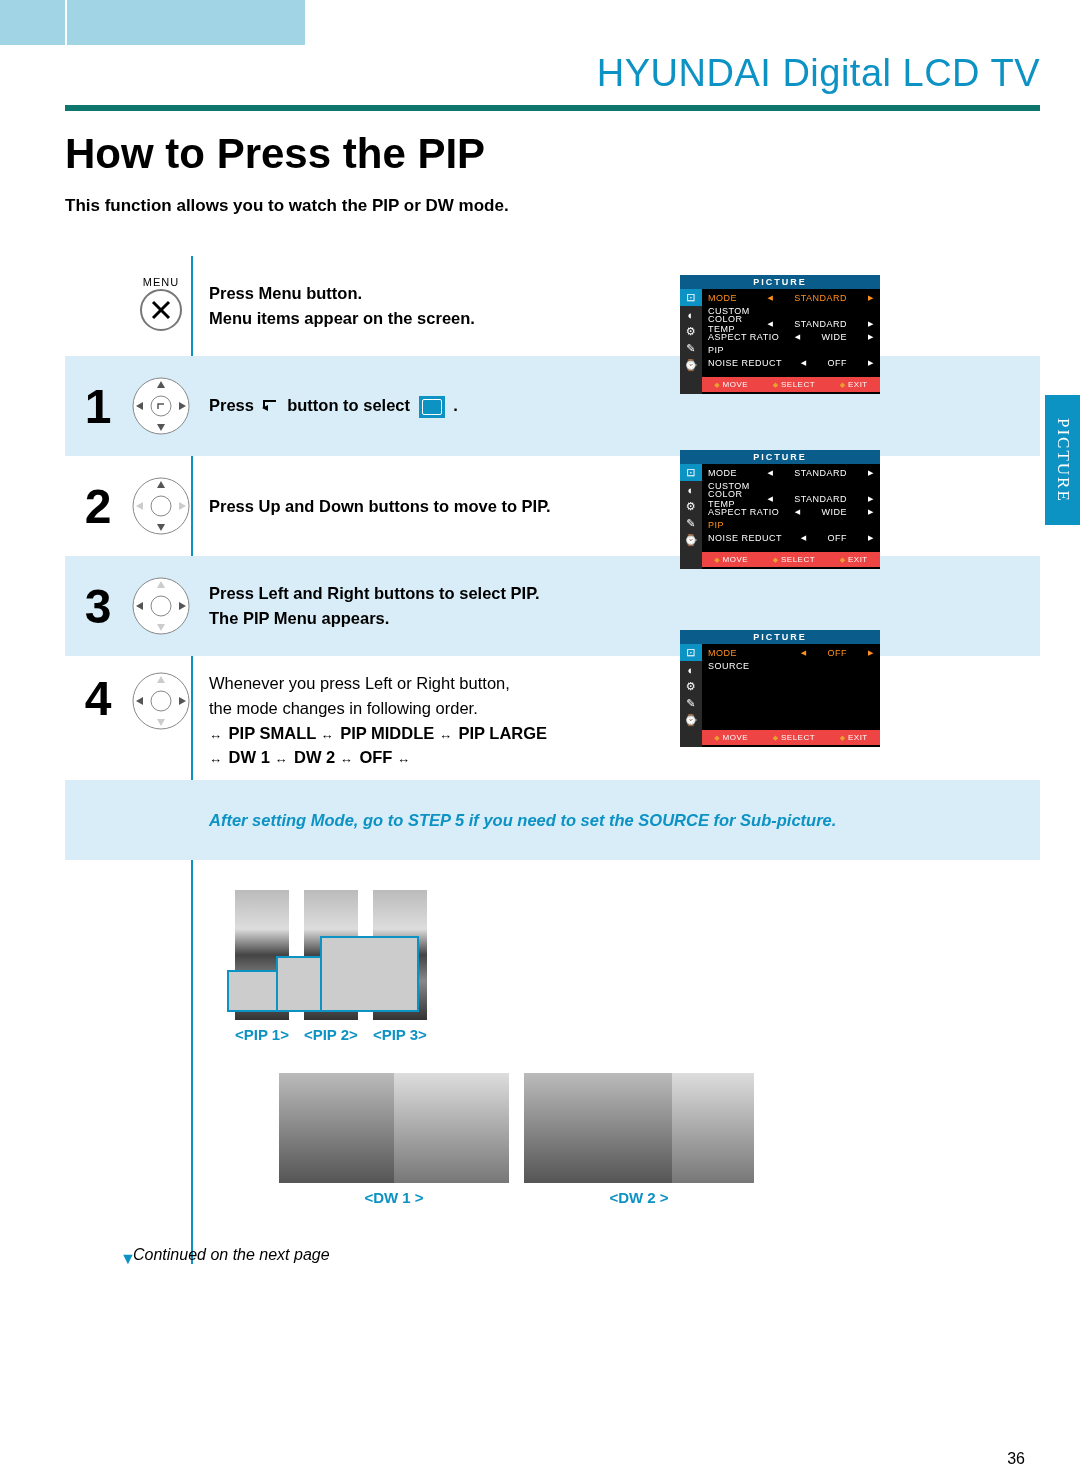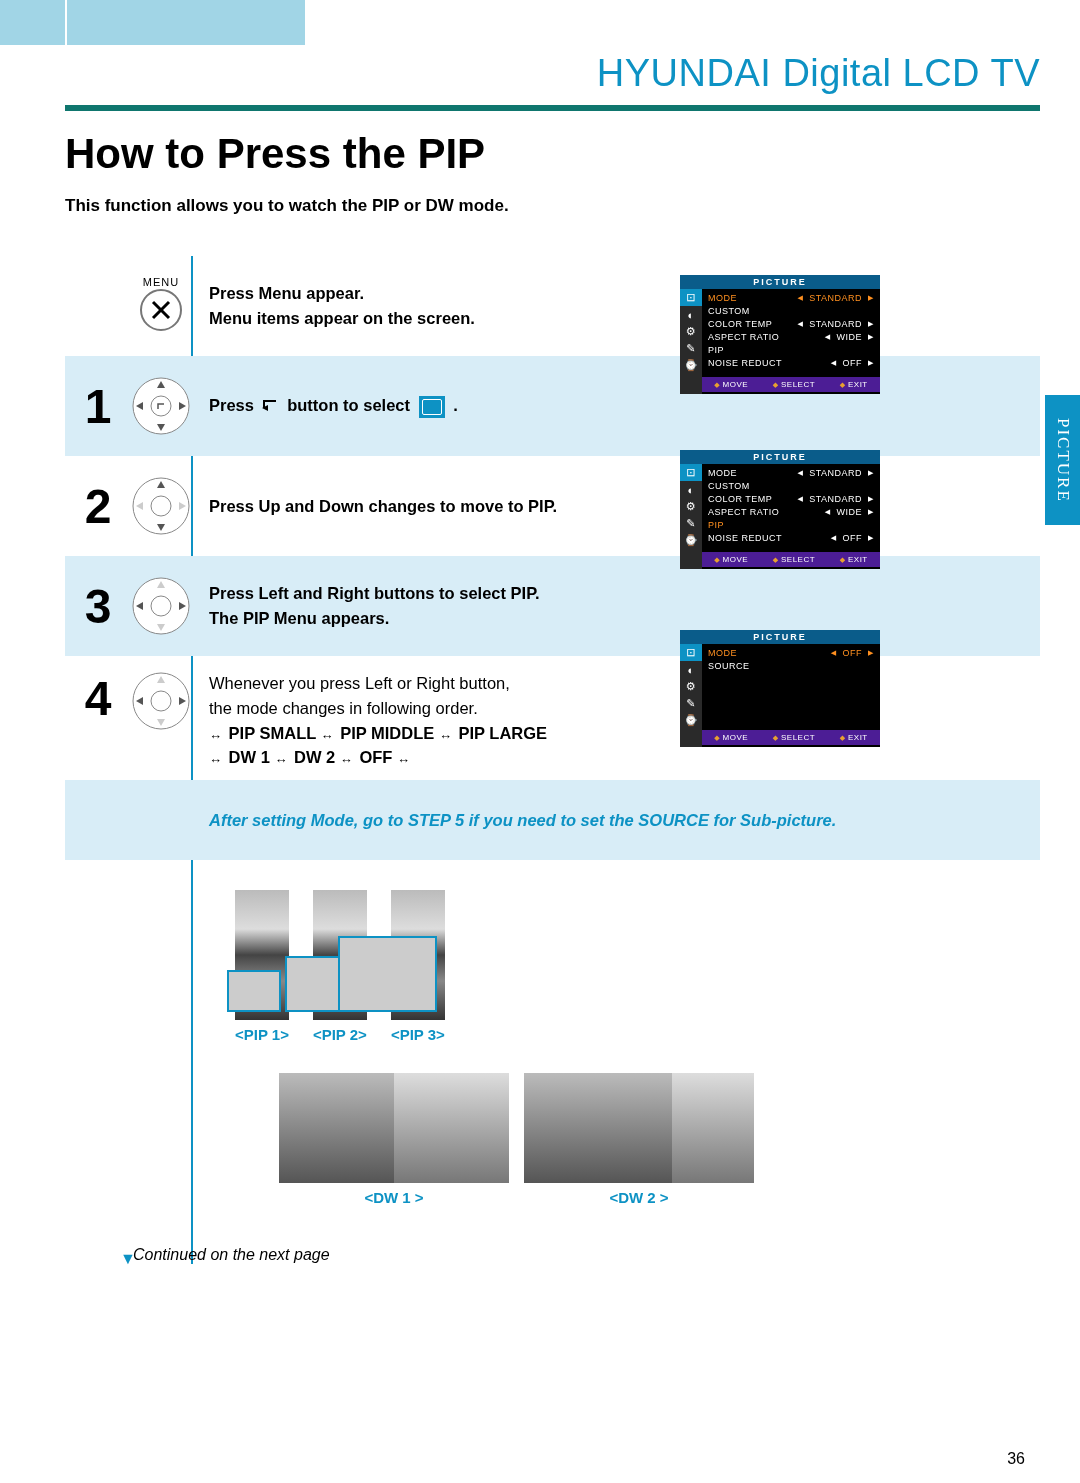--- a/index.html
+++ b/index.html
@@ -133,26 +133,26 @@
   }
   .osd-icons .active { background: #0d92c4; }
   .osd-rows { flex: 1; padding: 2px 0; }
   .osd-row {
     display: flex;
     justify-content: space-between;
     padding: 0 6px;
     height: 13px;
     align-items: center;
   }
-  .osd-row .val { display: flex; align-items: center; gap: 6px; }
+  .osd-row .val { display: flex; align-items: center; gap: 21px; }
   .osd-row .tri { font-size: 7px; }
   .osd-footer {
     display: flex;
     justify-content: space-around;
-    background: #4c1d95;
+    background: #ef4444;
     padding: 3px 0;
     font-size: 8px;
     margin-top: 8px;
   }
   .osd-footer span::before { content: "◆ "; color: #e8a030; font-size: 7px; }
   .hl { color: #ff9020; }
   .vline-content {
     position: absolute;
     left: 126px;
     top: 0;
@@ -184,21 +184,21 @@
     margin: 0 3px;
   }
   .cycle { font-size: 13px; margin-right: 2px; }
   .gallery {
     margin-top: 30px;
     margin-left: 170px;
     width: 720px;
   }
   .gal-row {
     display: flex;
-    gap: 24px;
+    gap: 15px;
     margin-bottom: 10px;
   }
   .thumb {
     position: relative;
     background: linear-gradient(#bbb 0%, #ddd 30%, #444 50%, #888 70%, #333 100%);
     height: 130px;
     flex: 1;
   }
   .thumb .pip-box {
     position: absolute;
@@ -293,21 +293,21 @@
         <div class="step-num" style="visibility:hidden">0</div>
         <div style="width:60px;text-align:center">
           <div class="menu-label">MENU</div>
           <svg width="44" height="44" viewBox="0 0 44 44">
               <circle cx="22" cy="22" r="20" fill="#fff" stroke="#777" stroke-width="2"></circle>
               <line x1="14" y1="14" x2="30" y2="30" stroke="#000" stroke-width="3"></line>
               <line x1="30" y1="14" x2="14" y2="30" stroke="#000" stroke-width="3"></line>
             </svg>
         </div>
         <div class="step-text">
-          <b>Press Menu appear.</b><br>
+          <b>Press Menu button.</b><br>
           <b>Menu items appear on the screen.</b>
         </div>
       </div>
 
       <div class="step-row shaded">
         <div class="step-num">1</div>
         <div class="dpad">
           <svg viewBox="0 0 60 60">
               <circle cx="30" cy="30" r="28" fill="#fff" stroke="#888"></circle>
               <circle cx="30" cy="30" r="10" fill="#fff" stroke="#888"></circle>
@@ -335,21 +335,21 @@
         <div class="dpad">
           <svg viewBox="0 0 60 60">
               <circle cx="30" cy="30" r="28" fill="#fff" stroke="#888"></circle>
               <circle cx="30" cy="30" r="10" fill="#fff" stroke="#888"></circle>
               <polygon points="30,5 26,12 34,12" fill="#555"></polygon>
               <polygon points="30,55 26,48 34,48" fill="#555"></polygon>
               <polygon points="5,30 12,26 12,34" fill="#ccc"></polygon>
               <polygon points="55,30 48,26 48,34" fill="#ccc"></polygon>
             </svg>
         </div>
-        <div class="step-text"><b>Press Up and Down changes to move to PIP.</b></div>
+        <div class="step-text"><b>Press Up and Down buttons to move to PIP.</b></div>
       </div>
 
       <div class="step-row shaded">
         <div class="step-num">3</div>
         <div class="dpad">
           <svg viewBox="0 0 60 60">
               <circle cx="30" cy="30" r="28" fill="#fff" stroke="#888"></circle>
               <circle cx="30" cy="30" r="10" fill="#fff" stroke="#888"></circle>
               <polygon points="30,5 26,12 34,12" fill="#ccc"></polygon>
               <polygon points="30,55 26,48 34,48" fill="#ccc"></polygon>

